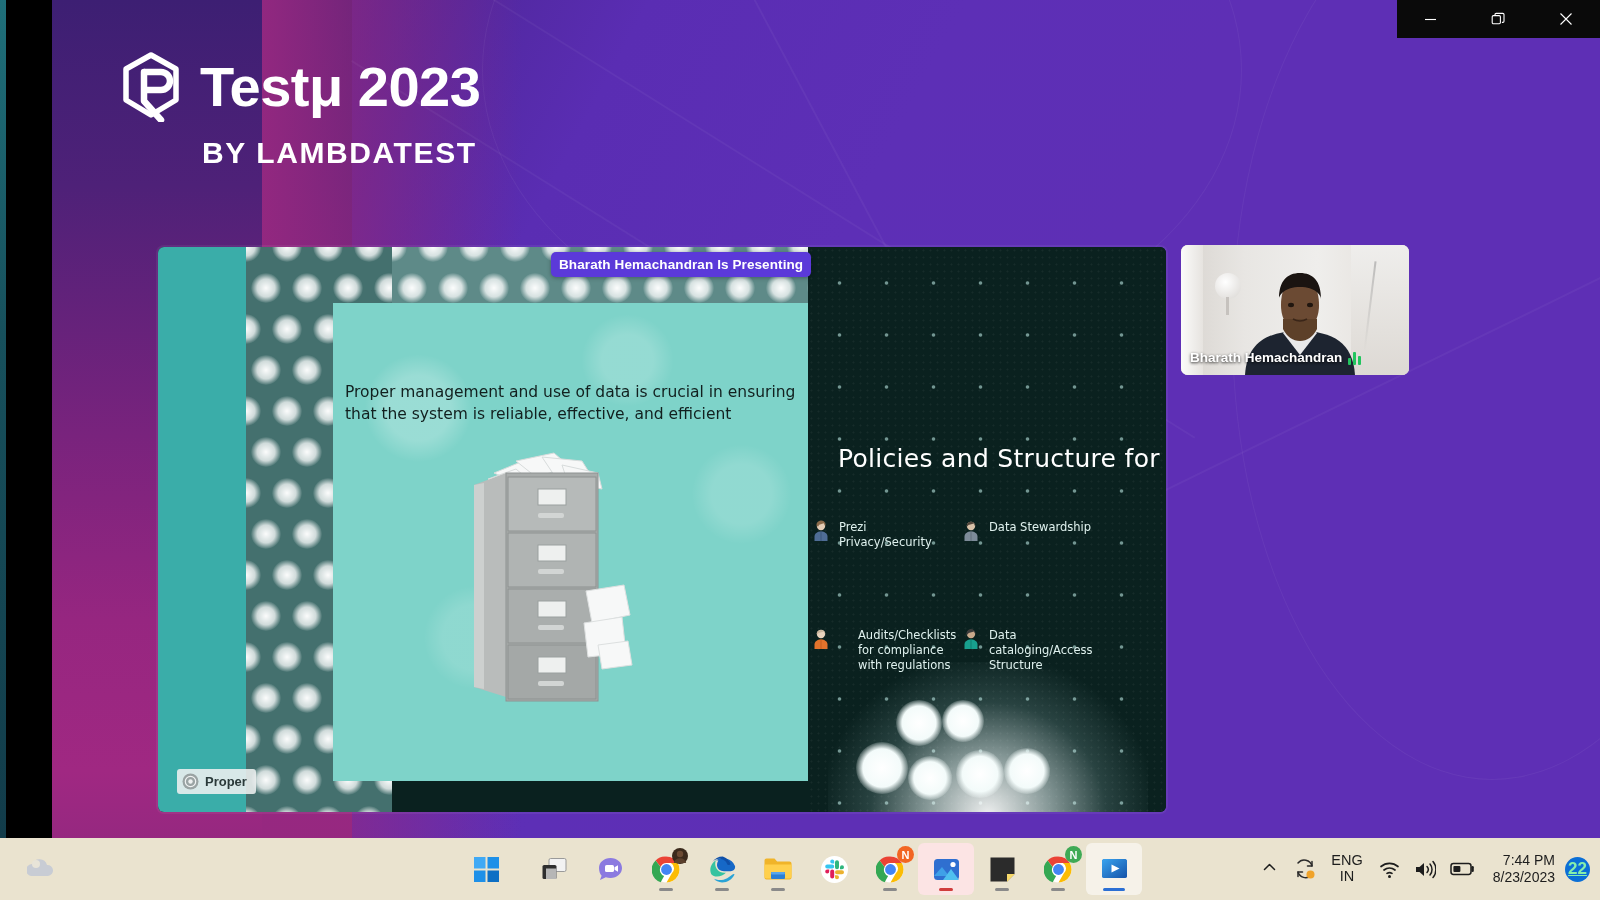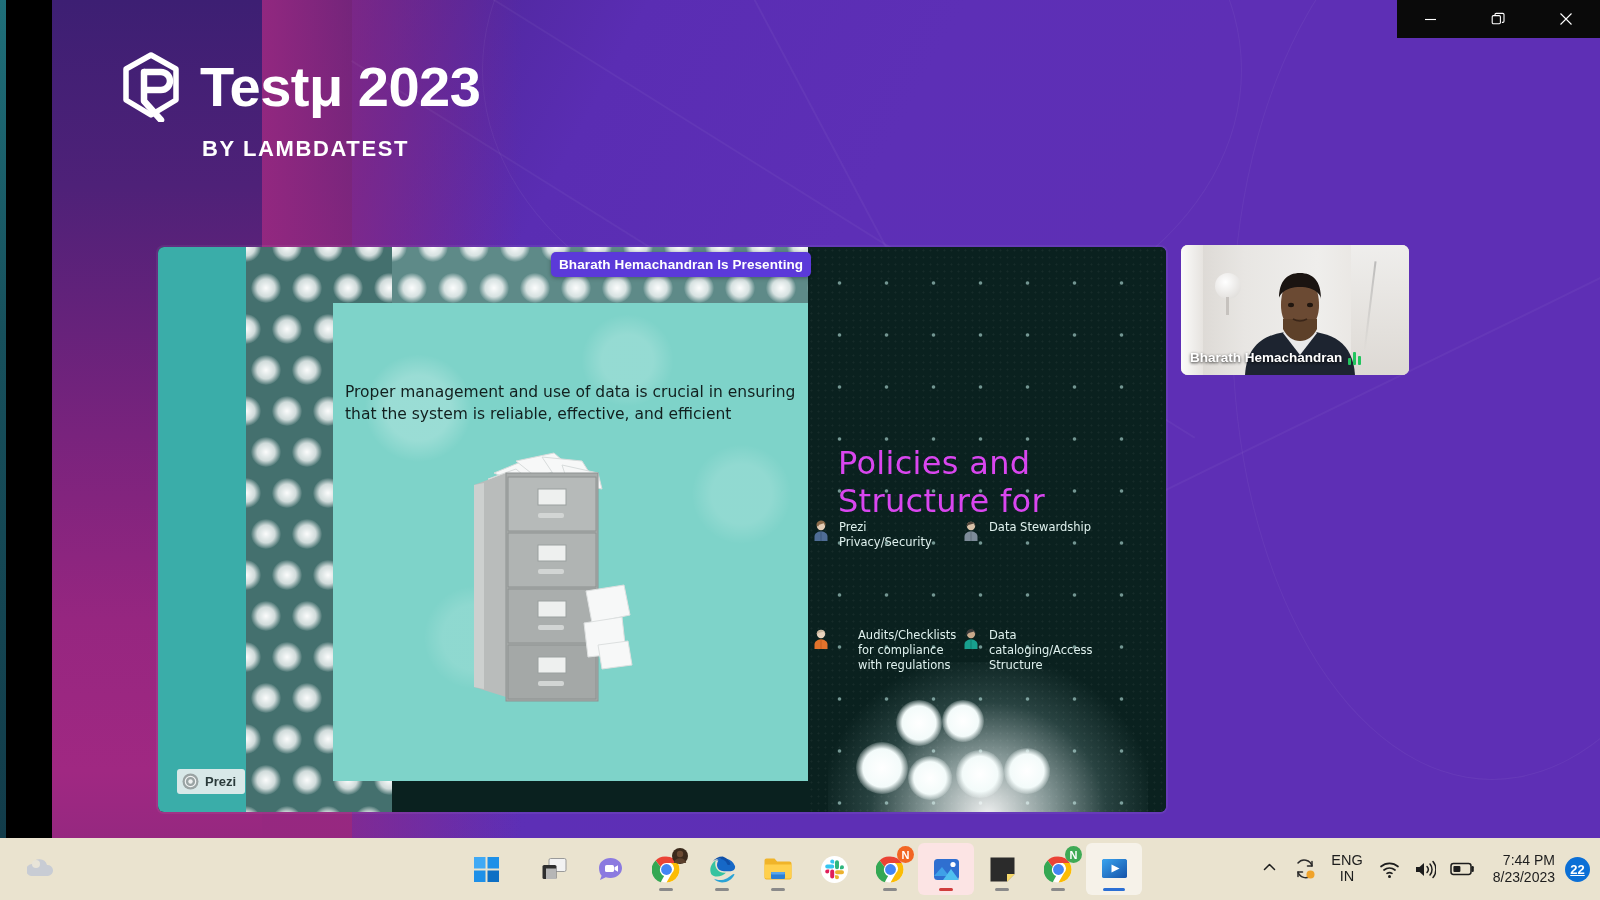--- a/index.html
+++ b/index.html
@@ -56,21 +56,21 @@
   
   #brand { position:absolute; left:120px; top:52px; }
   .brand-row { display:flex; align-items:center; gap:18px; }
   .brand-logo { width:62px; height:70px; }
   .brand-title {
     font-size:56px; font-weight:700; color:#fff; letter-spacing:-.5px;
     line-height:1; white-space:nowrap;
   }
   .brand-sub {
     margin-top:14px; margin-left:82px;
-    font-size:22px; font-weight:700; color:#fff; letter-spacing:1.6px;
+    font-size:30px; font-weight:700; color:#fff; letter-spacing:1.6px;
   }
 
   
   #titlebar {
     position:absolute; right:0; top:0; width:203px; height:38px;
     background:#0a0a0a; display:flex; align-items:stretch;
   }
   .tb-btn {
     flex:1; display:flex; align-items:center; justify-content:center;
     color:#fff;
@@ -154,21 +154,21 @@
     font-size:29px; color:#0d1b1a; letter-spacing:.4px; font-weight:400;
     font-family:"DejaVu Sans", sans-serif;
   }
   .slide-body {
     position:absolute; left:187px; top:134px; width:460px;
     font-size:15.5px; line-height:1.45; color:#12201f;
     font-family:"DejaVu Sans", sans-serif;
   }
   .right-head {
     position:absolute; left:680px; top:197px;
-    font-size:32px; color:#d946ef; letter-spacing:.3px;
+    font-size:25px; color:#ffffff; letter-spacing:.3px;
     font-family:"DejaVu Sans", sans-serif;
   }
   .pt-item { position:absolute; display:flex; gap:10px; align-items:flex-start; }
   .pt-text {
     font-size:11.5px; line-height:1.32; color:#dff1ee;
     font-family:"DejaVu Sans", sans-serif;
   }
   .pt-ico { width:16px; height:22px; flex:0 0 16px; }
 
   
@@ -273,21 +273,21 @@
   .lang {
     display:flex; flex-direction:column; align-items:center; justify-content:center;
     line-height:1.08; color:#1d1d1d; font-size:14.5px; padding:0 6px;
   }
   .clock {
     display:flex; flex-direction:column; align-items:flex-end; justify-content:center;
     line-height:1.25; color:#1d1d1d; font-size:14px; padding:0 8px;
   }
   .notif-badge {
     width:25px; height:25px; border-radius:50%; background:#0b6fd6;
-    color:#ffffff; font-size:13px; font-weight:600;
+    color:#86efac; font-size:17px; font-weight:600;
     display:flex; align-items:center; justify-content:center;
     margin-left:2px;
     text-decoration:underline;
   }
   .chev { padding:0 8px; }
 </style>
 </head>
 <body>
 
 <div id="desktop">
@@ -524,21 +524,21 @@
       <path d="M140 206 L170 202 L174 226 L144 230 Z"></path>
     </g>
   </svg>
 
   <div id="prezi">
     <svg width="17" height="17" viewBox="0 0 17 17">
       <circle cx="8.5" cy="8.5" r="8" fill="#9aa3a3"></circle>
       <circle cx="8.5" cy="8.5" r="5.2" fill="none" stroke="#f0f2f2" stroke-width="1.2"></circle>
       <circle cx="8.5" cy="8.5" r="2.2" fill="#eef0f0"></circle>
     </svg>
-    <span class="prezi-label">Prezi</span>
+    <span class="prezi-label">Proper</span>
   </div>
 </div>
 
 <div id="webcam">
   <div class="cam-bg"></div>
   <div class="cam-door"></div>
   <div class="cam-wall-r"></div>
   <div class="cam-lamp"></div>
   <div class="cam-lamp-stem"></div>
   <svg class="cam-person" viewBox="0 0 122 104">

